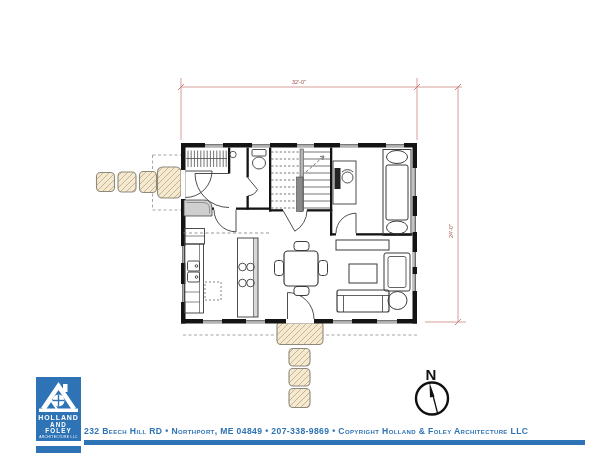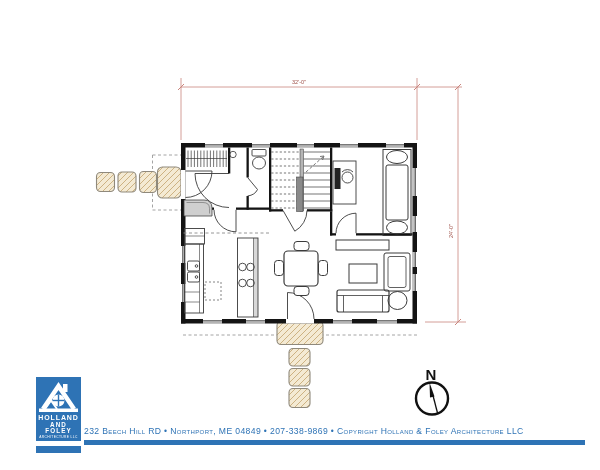--- a/index.html
+++ b/index.html
@@ -9,21 +9,21 @@
   
   #logo{position:absolute;left:36px;top:377px;width:45px;height:64px;background:#2e73b5;
         display:flex;flex-direction:column;align-items:center;}
   #logo .lines{width:100%;text-align:center;color:#ffffff;line-height:1.08;}
   .logo-l1{font-size:7px;font-weight:bold;letter-spacing:0.9px;}
   .logo-l2{font-size:6.3px;font-weight:bold;letter-spacing:1.1px;}
   .logo-l3{font-size:3.3px;letter-spacing:0.35px;margin-top:1px;}
   #logo-strip{position:absolute;left:36px;top:446px;width:45px;height:7px;background:#2e73b5;}
   
   #footer-text{position:absolute;left:84px;top:426px;width:504px;color:#2e73b5;
-               font-size:8.6px;font-variant:small-caps;font-weight:normal;letter-spacing:0.38px;
+               font-size:8.6px;font-variant:small-caps;font-weight:bold;letter-spacing:0.38px;
                white-space:nowrap;}
   #footer-bar{position:absolute;left:84px;top:440px;width:501px;height:4.5px;background:#2e73b5;}
 </style>
 </head>
 <body>
 
 <div id="canvas">
 
 <svg id="plan-svg" width="600" height="470" viewBox="0 0 600 470">
   <defs>

